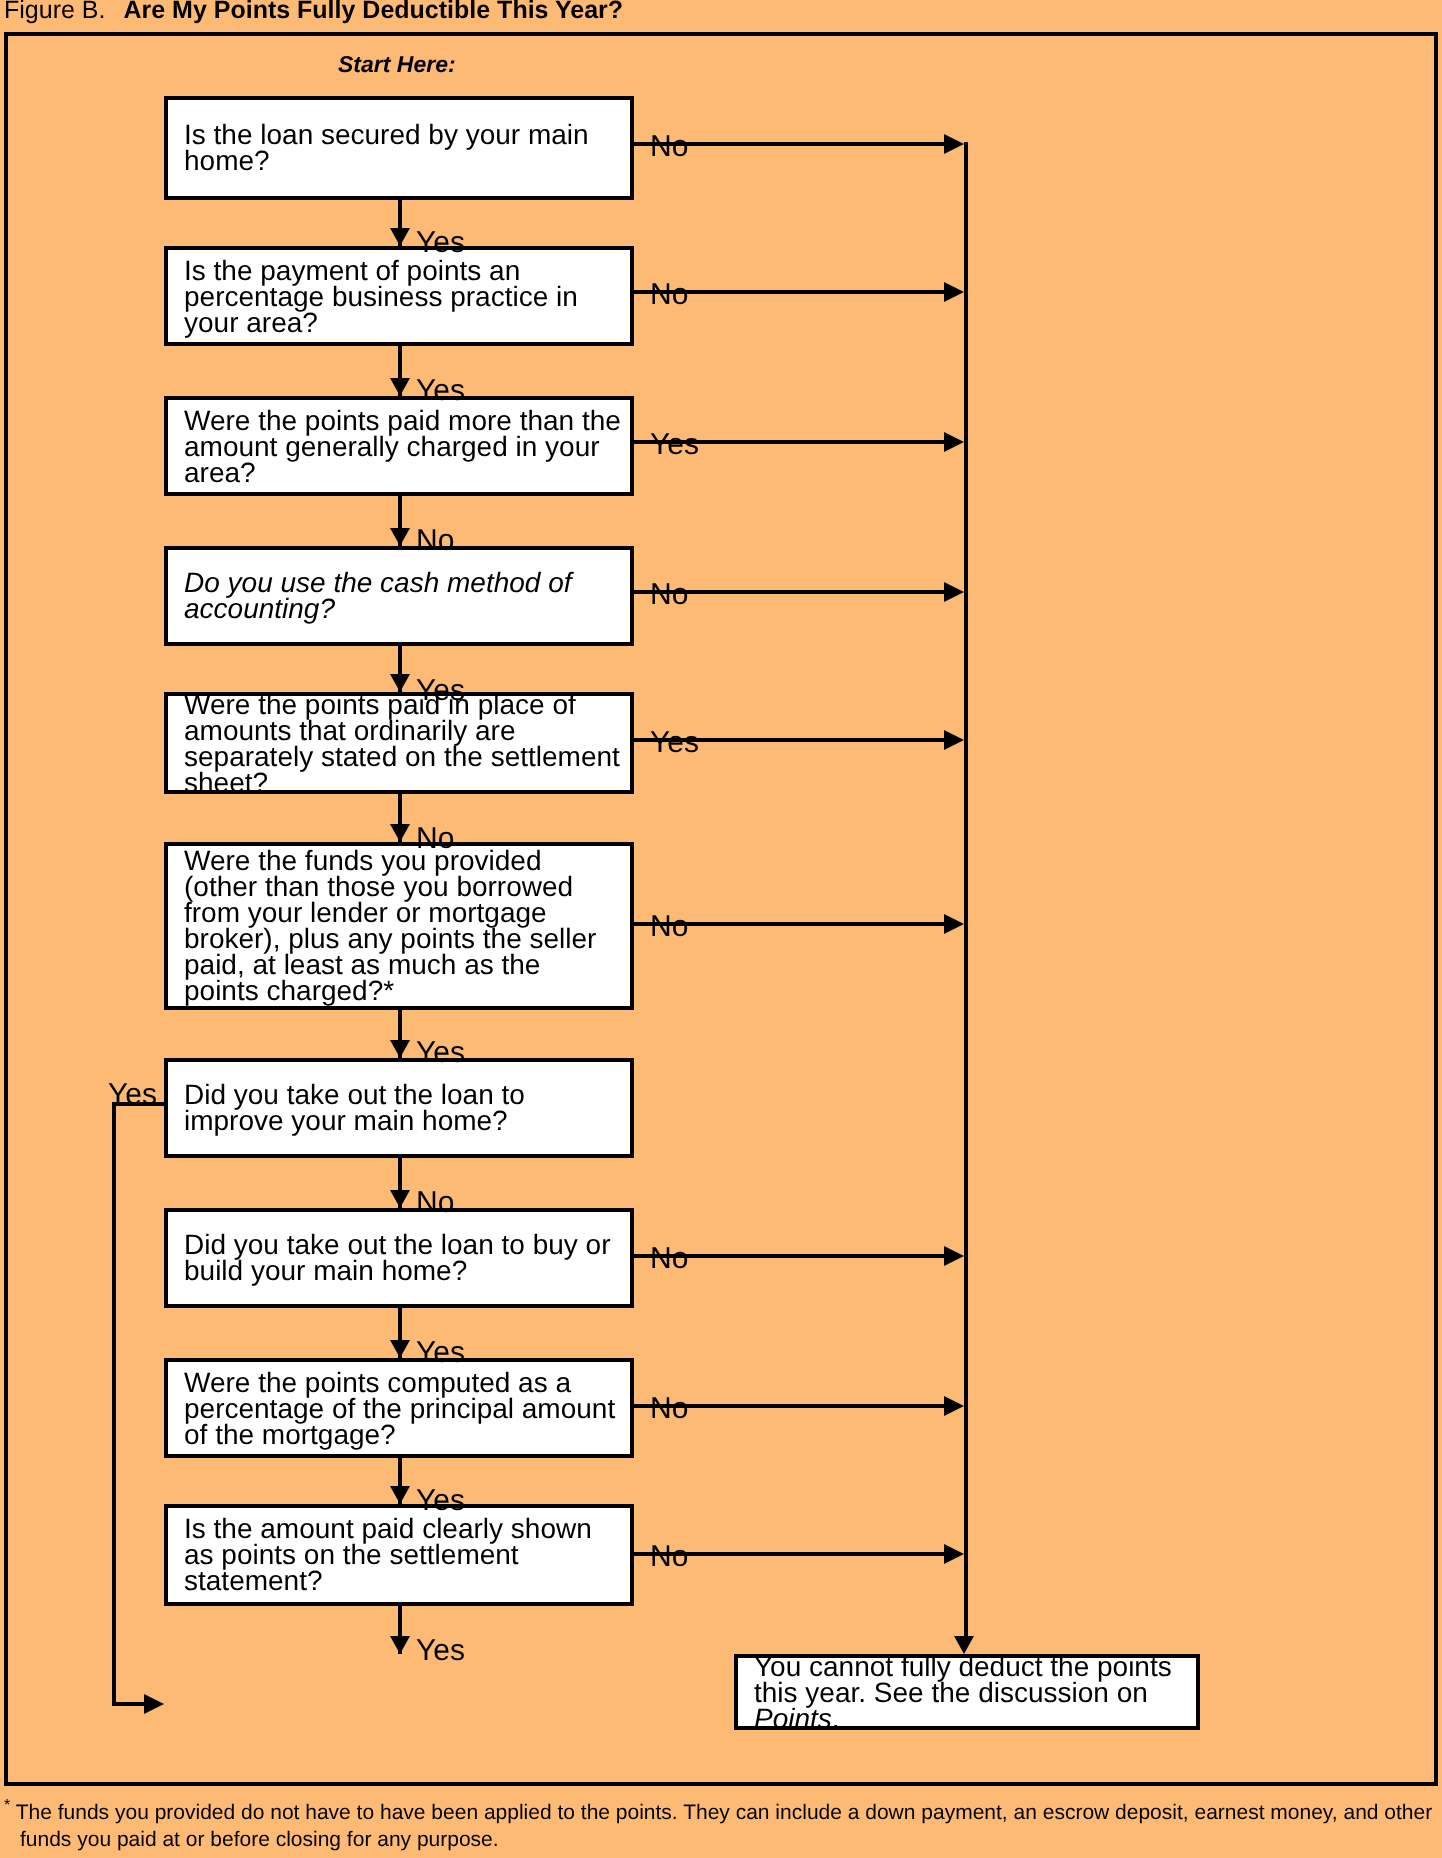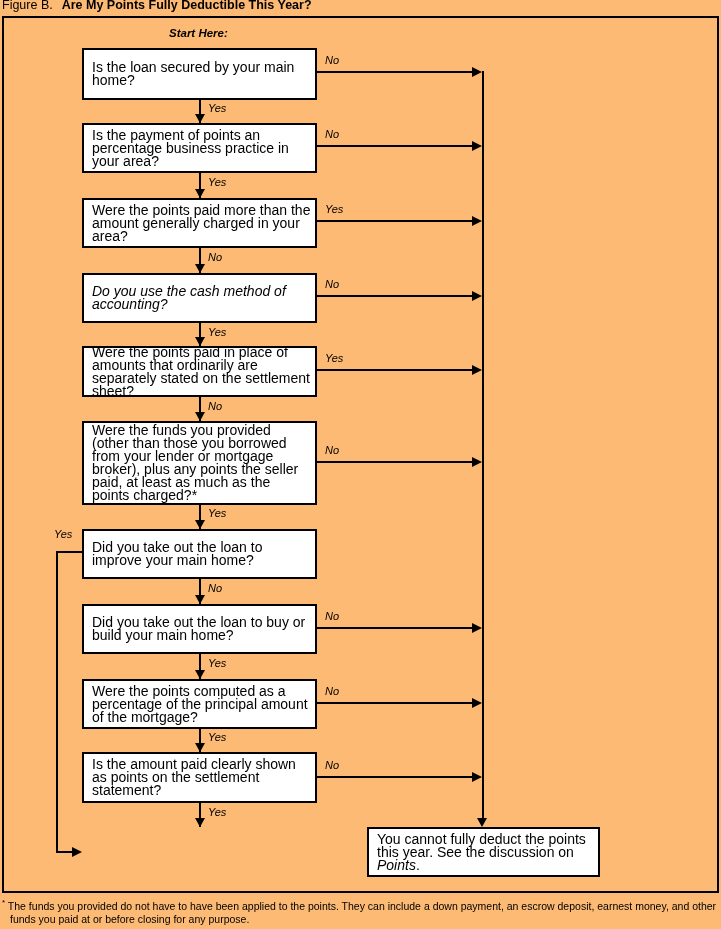--- a/index.html
+++ b/index.html
@@ -25,35 +25,35 @@
   .vseg { width:2px; }
   .hseg { height:2px; }
 
   .arr-r { position:absolute; width:0; height:0;
     border-top:5px solid transparent; border-bottom:5px solid transparent;
     border-left:10px solid #000; }
   .arr-d { position:absolute; width:0; height:0;
     border-left:5px solid transparent; border-right:5px solid transparent;
     border-top:9px solid #000; }
 
-  .blabel { position:absolute; font-style:italic; font-size:11px; white-space:nowrap; }
+  .blabel { position:absolute; font-size:15px; white-space:nowrap;margin-top:11px; }
 
   
   #b1 { top:48px;  height:52px; }
   #b2 { top:123px; height:50px; }
   #b3 { top:198px; height:50px; }
   #b4 { top:273px; height:50px;font-style:italic; }
   #b5 { top:346px; height:51px; }
   #b6 { top:421px; height:84px; }
   #b7 { top:529px; height:50px; }
   #b8 { top:604px; height:50px; }
   #b9 { top:679px; height:50px; }
   #b10{ top:752px; height:51px; }
   #res1 { top:827px; height:50px; }
-  #res2 { top:827px; height:50px; }
+  #res2 { top:827px; height:38px; }
 
   
   #v1 { left:199px; top:100px; height:23px; }
   #v2 { left:199px; top:173px; height:25px; }
   #v3 { left:199px; top:248px; height:25px; }
   #v4 { left:199px; top:323px; height:23px; }
   #v5 { left:199px; top:397px; height:24px; }
   #v6 { left:199px; top:505px; height:24px; }
   #v7 { left:199px; top:579px; height:25px; }
   #v8 { left:199px; top:654px; height:25px; }

